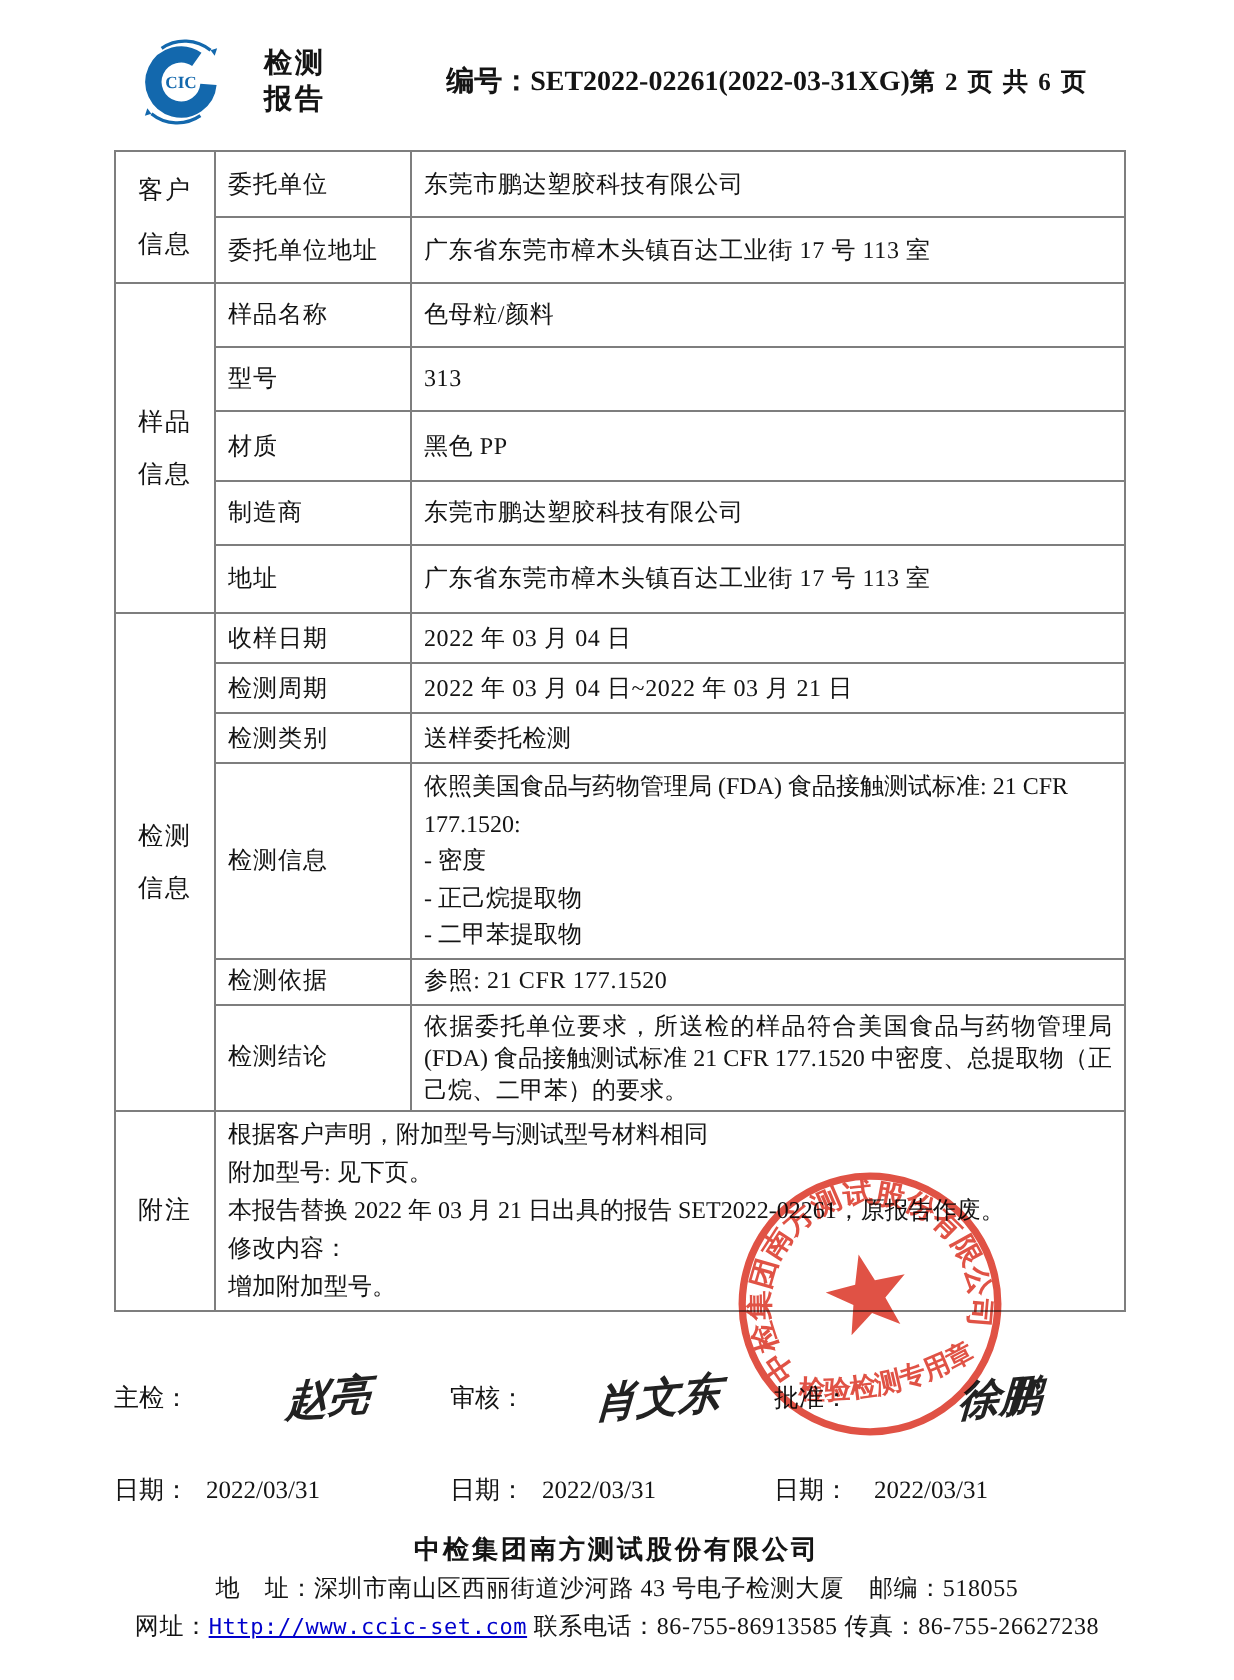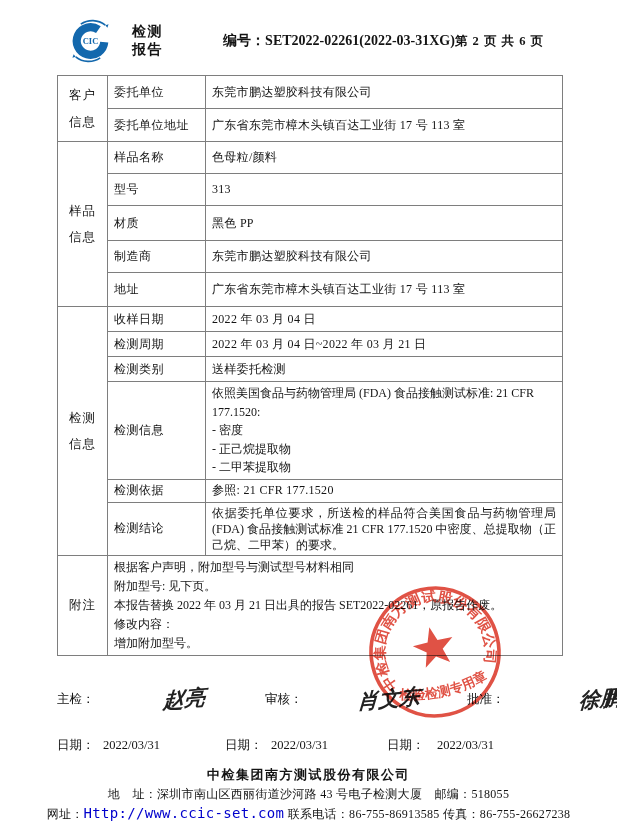--- a/index.html
+++ b/index.html
@@ -28,39 +28,39 @@
   td.val-lines { padding:4px 8px 4px 12px; }
   td.val-lines div { line-height:18.5px; }
   td.concl { line-height:16px; font-size:12px; text-align:justify; padding:3px 9px 3px 12px; }
   td.notes-cell { vertical-align:top; padding:6px 8px 4px 12px; }
   td.notes-cell div { line-height:19px;font-family:Liberation Serif, serif; }
 
   
   .sign-area { position:absolute; top:676px; left:57px; width:506px; }
   .sign-grid { display:grid; grid-template-columns:46px 122px 46px 116px 50px 126px;
                align-items:center; }
-  .row-names { height:46px;gap:20px; }
+  .row-names { height:46px; }
   .row-dates { height:34px; margin-top:6px; }
   .sign-label { font-size:12.5px; white-space:nowrap; }
   .sign-name { text-align:center; font-family:"DejaVu Sans",sans-serif;
                font-style:italic; font-weight:bold; font-size:21px; color:#222;
                transform:rotate(-5deg) skewX(-8deg); }
   .sign-date { text-align:left; font-size:12.5px; }
 
   
   .stamp { position:absolute; left:364px; top:581px; width:142px; height:142px;
            transform:rotate(-13deg); opacity:0.88; mix-blend-mode:multiply;
            pointer-events:none; }
 
   
   .footer { position:absolute; top:766px; left:0; width:617px; text-align:center; }
   .f-company { font-weight:bold; font-size:13px; letter-spacing:1.5px; }
   .f-line { font-size:12px; margin-top:2px; letter-spacing:0.3px; }
-  .f-link { color:#0000cc; 
-            font-family:"DejaVu Sans Mono","Liberation Mono",monospace; font-size:14px; }
+  .f-link { color:#0000cc; text-decoration:underline;
+            font-family:"DejaVu Sans Mono","Liberation Mono",monospace; font-size:11px; }
 </style>
 </head>
 <body>
 
 <div class="page">
 
   <div class="header">
     <svg class="logo" viewBox="0 0 48 44">
       <path d="M 31.74,10.94 A 13.5,13.5 0 1 0 37.45,23.18" fill="none" stroke="#1368ad" stroke-width="8"></path>
       <path d="M 14.5,5.5 A 20,20 0 0 1 38.5,6.5" fill="none" stroke="#1368ad" stroke-width="1.6"></path>

